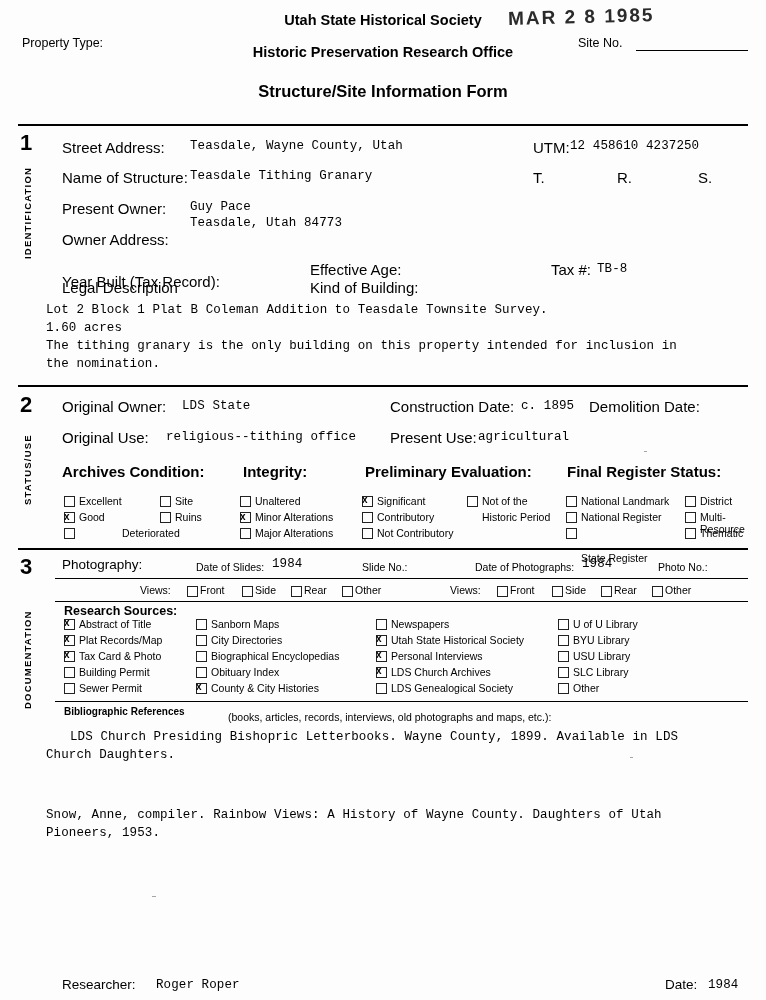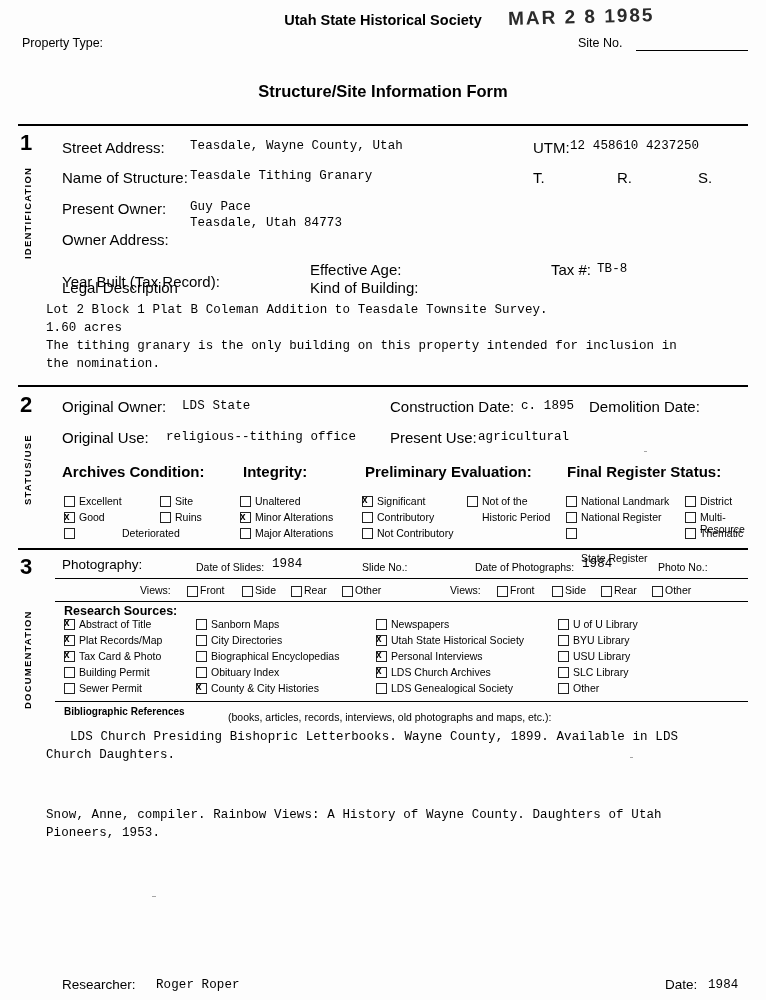--- a/index.html
+++ b/index.html
@@ -109,20 +109,21 @@
   .noiseline {
     position: absolute; background: #000; opacity: 0.35; height: 1px;
   }
 </style>
 </head>
 <body>
 
 <div class="page">
 
   <div class="hdr-title1 printed">Utah State Historical Society</div>
+  <div class="hdr-title2 printed">Historic Preservation Research Office</div>
   <div class="hdr-title3 printed">Structure/Site Information Form</div>
   <div class="stamp">MAR 2 8 1985</div>
   <div class="prop-type printed">Property Type:</div>
   <div class="site-no printed">Site No.</div>
   <div class="site-no-line"></div>
 
   <div class="rule" style="top:124px;"></div>
   <div class="secnum" style="left:20px; top:130px;">1</div>
   <div class="sidelabel" style="left:22px; top:158px; height:110px;">IDENTIFICATION</div>
 

